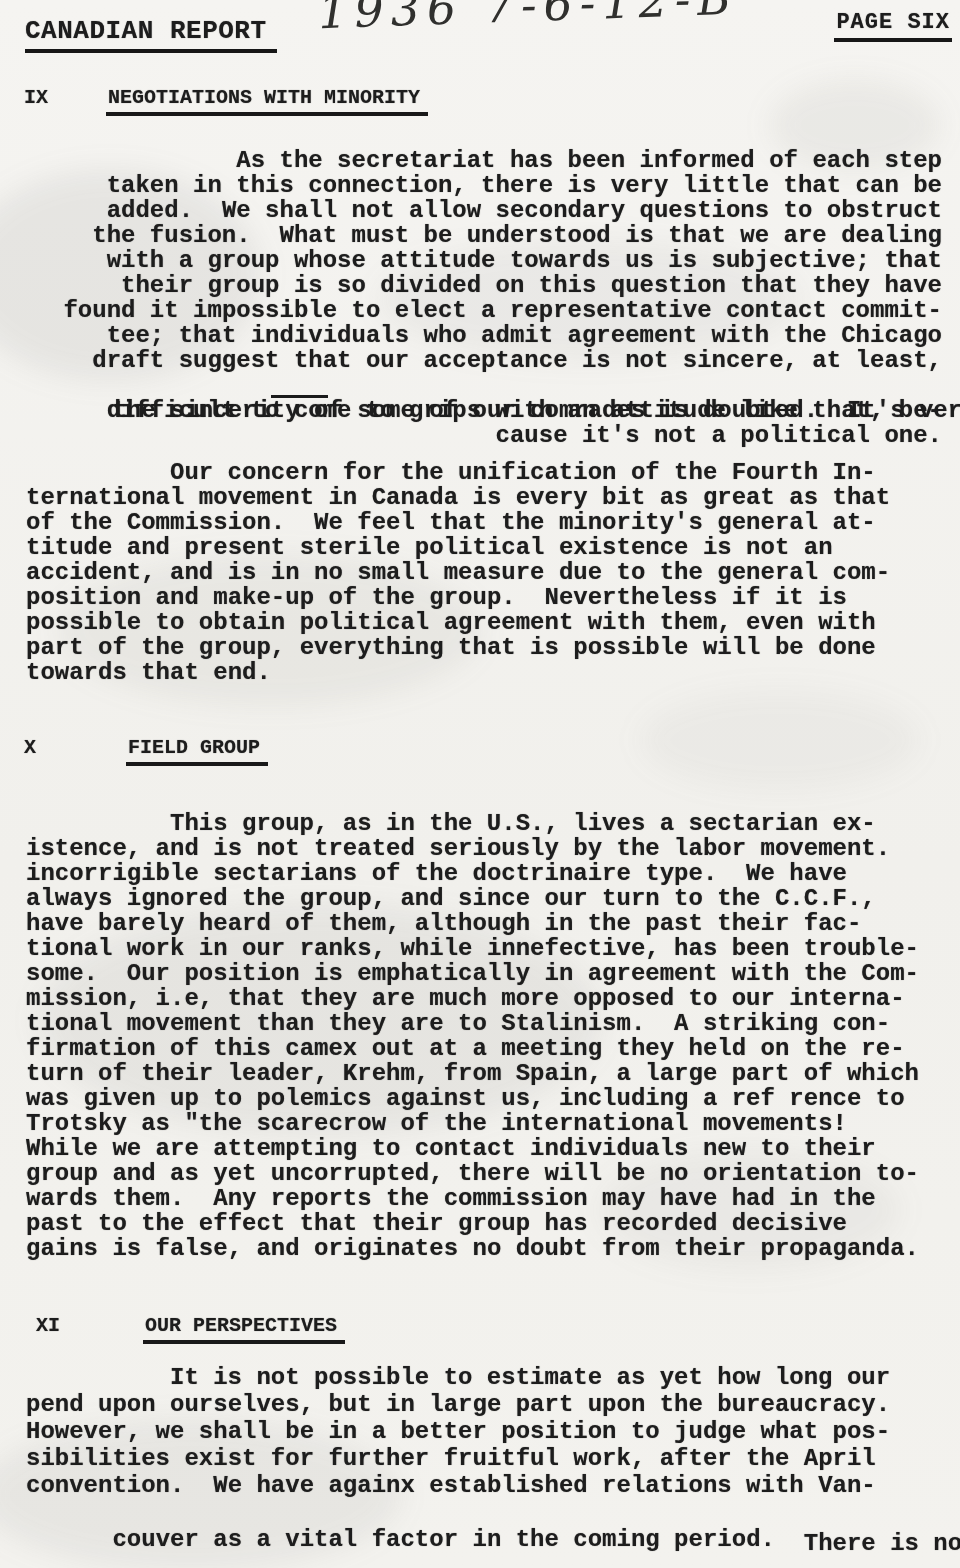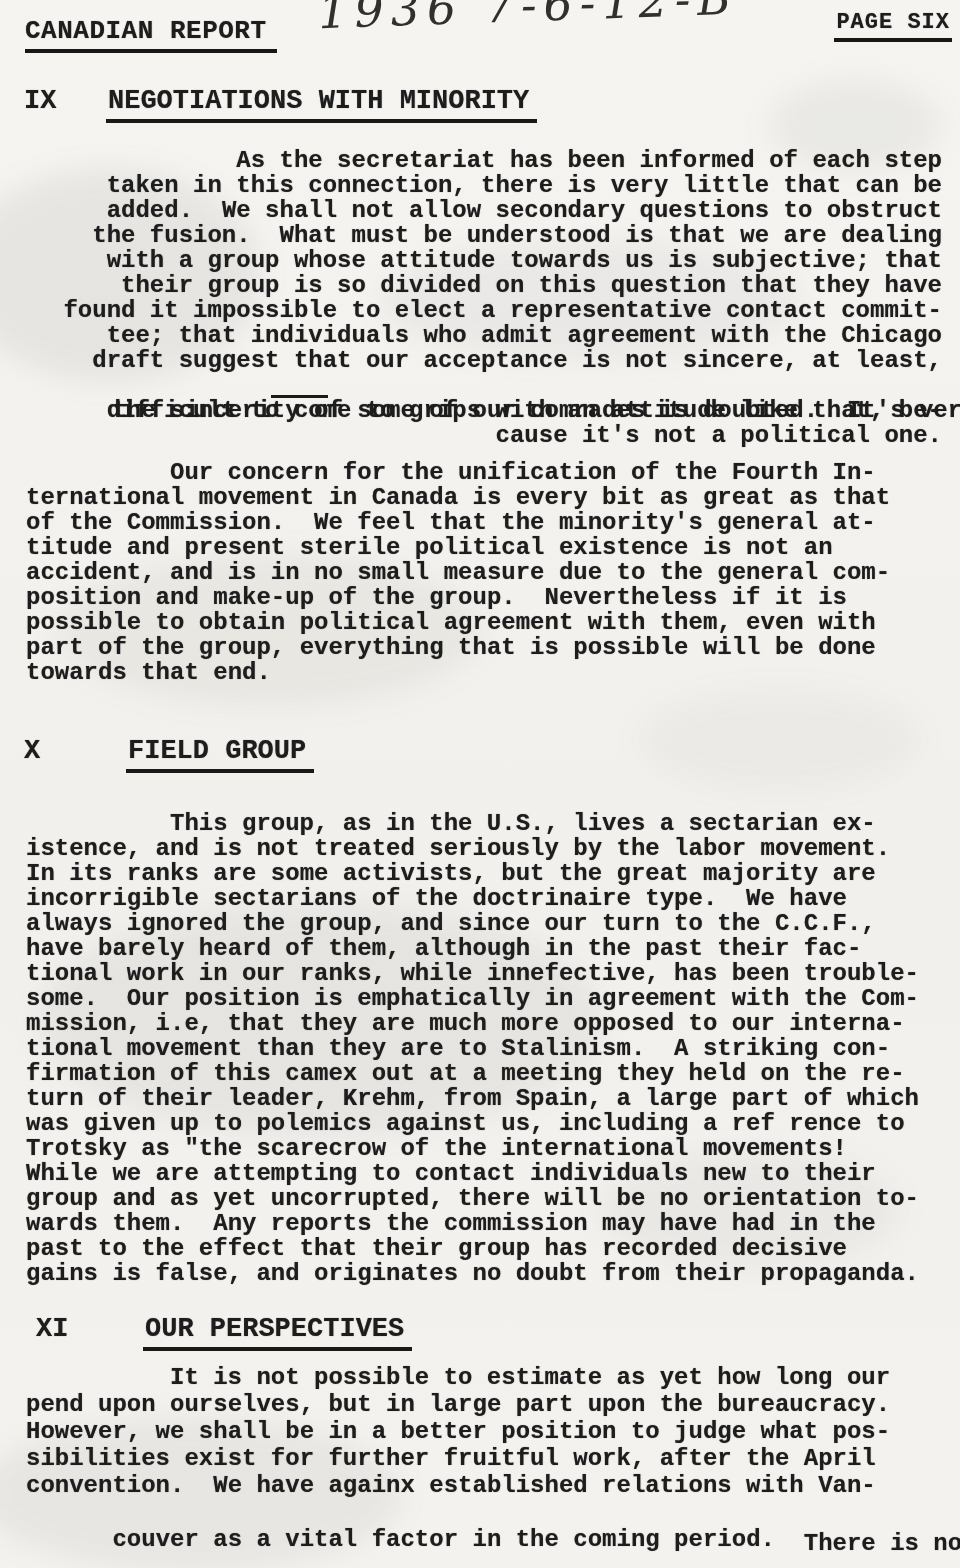--- a/index.html
+++ b/index.html
@@ -28,21 +28,21 @@
     white-space:pre;
   }
   .hw{
     position:absolute;top:-22px;left:318px;
     font-family:"DejaVu Serif","Liberation Serif",serif;
     font-style:italic;font-weight:400;
     font-size:46px;letter-spacing:7px;color:#30302e;
     transform:rotate(-2deg);
     white-space:pre;
   }
-  .sec-head{position:absolute;height:34px;font-size:27px;}
+  .sec-head{position:absolute;height:34px;font-size:20px;}
   .sec-head .numeral{position:absolute;top:0;white-space:pre;}
   .sec-head .title{
     position:absolute;top:0;white-space:pre;
     border-bottom:4px solid #191919;
     padding:0 8px 3px 2px;
   }
   .para{position:absolute;left:26px;width:916px;}
   .tl{
     position:relative;
     height:25px;line-height:25px;
@@ -112,21 +112,20 @@
   </div>
 
   <div class="sec-head ink" style="top:736px;left:0;width:960px;">
     <span class="numeral" style="left:24px;">X</span>
     <span class="title" style="left:126px;">FIELD GROUP</span>
   </div>
 
   <div class="para ink" style="top:788px;margin-top:23px;">
     <div class="tl indent2">This group, as in the U.S., lives a sectarian ex-</div>
     <div class="tl">istence, and is not treated seriously by the labor movement.</div>
-    <div class="tl">In its ranks are some activists, but the great majority are</div>
     <div class="tl">incorrigible sectarians of the doctrinaire type.  We have</div>
     <div class="tl">always ignored the group, and since our turn to the C.C.F.,</div>
     <div class="tl">have barely heard of them, although in the past their fac-</div>
     <div class="tl">tional work in our ranks, while innefective, has been trouble-</div>
     <div class="tl">some.  Our position is emphatically in agreement with the Com-</div>
     <div class="tl">mission, i.e, that they are much more opposed to our interna-</div>
     <div class="tl">tional movement than they are to Stalinism.  A striking con-</div>
     <div class="tl">firmation of this camex out at a meeting they held on the re-</div>
     <div class="tl">turn of their leader, Krehm, from Spain, a large part of which</div>
     <div class="tl">was given up to polemics against us, including a ref rence to</div>

